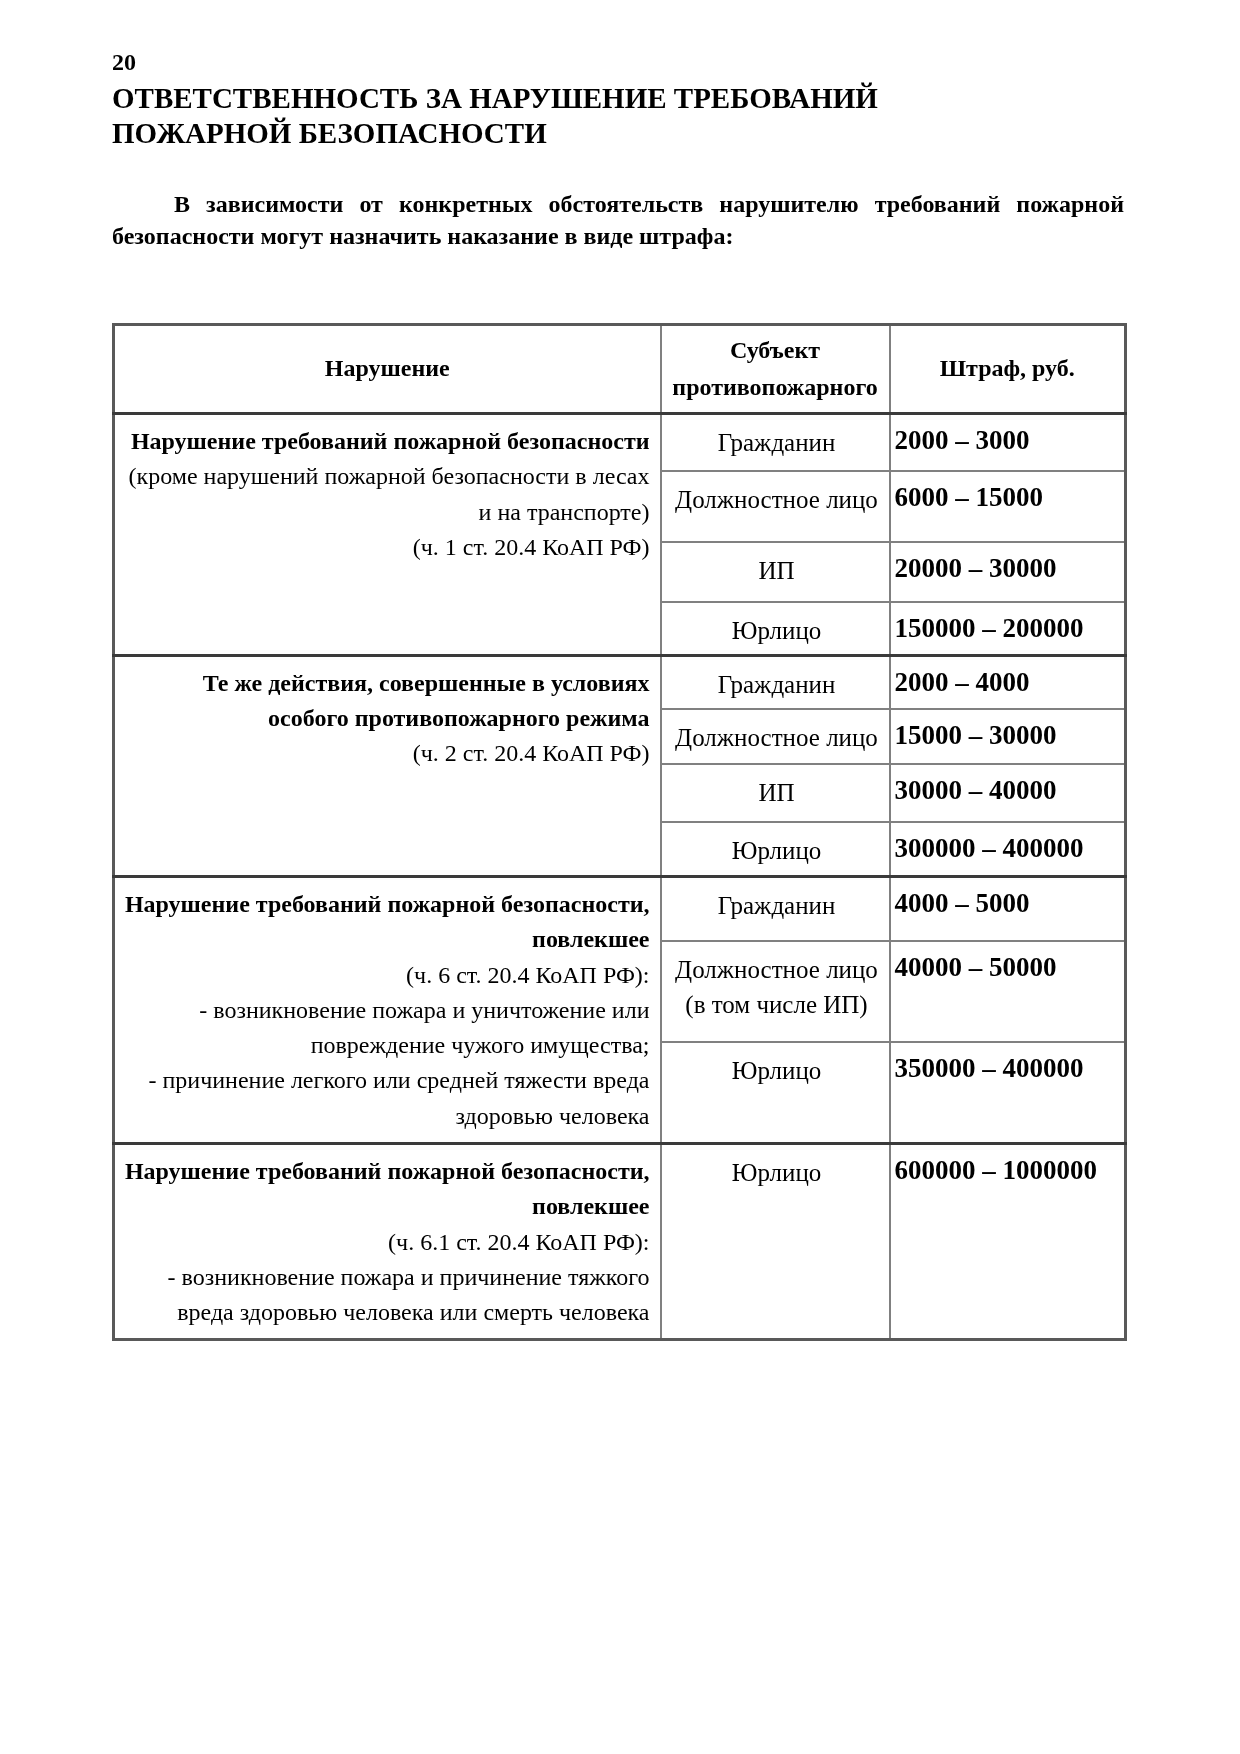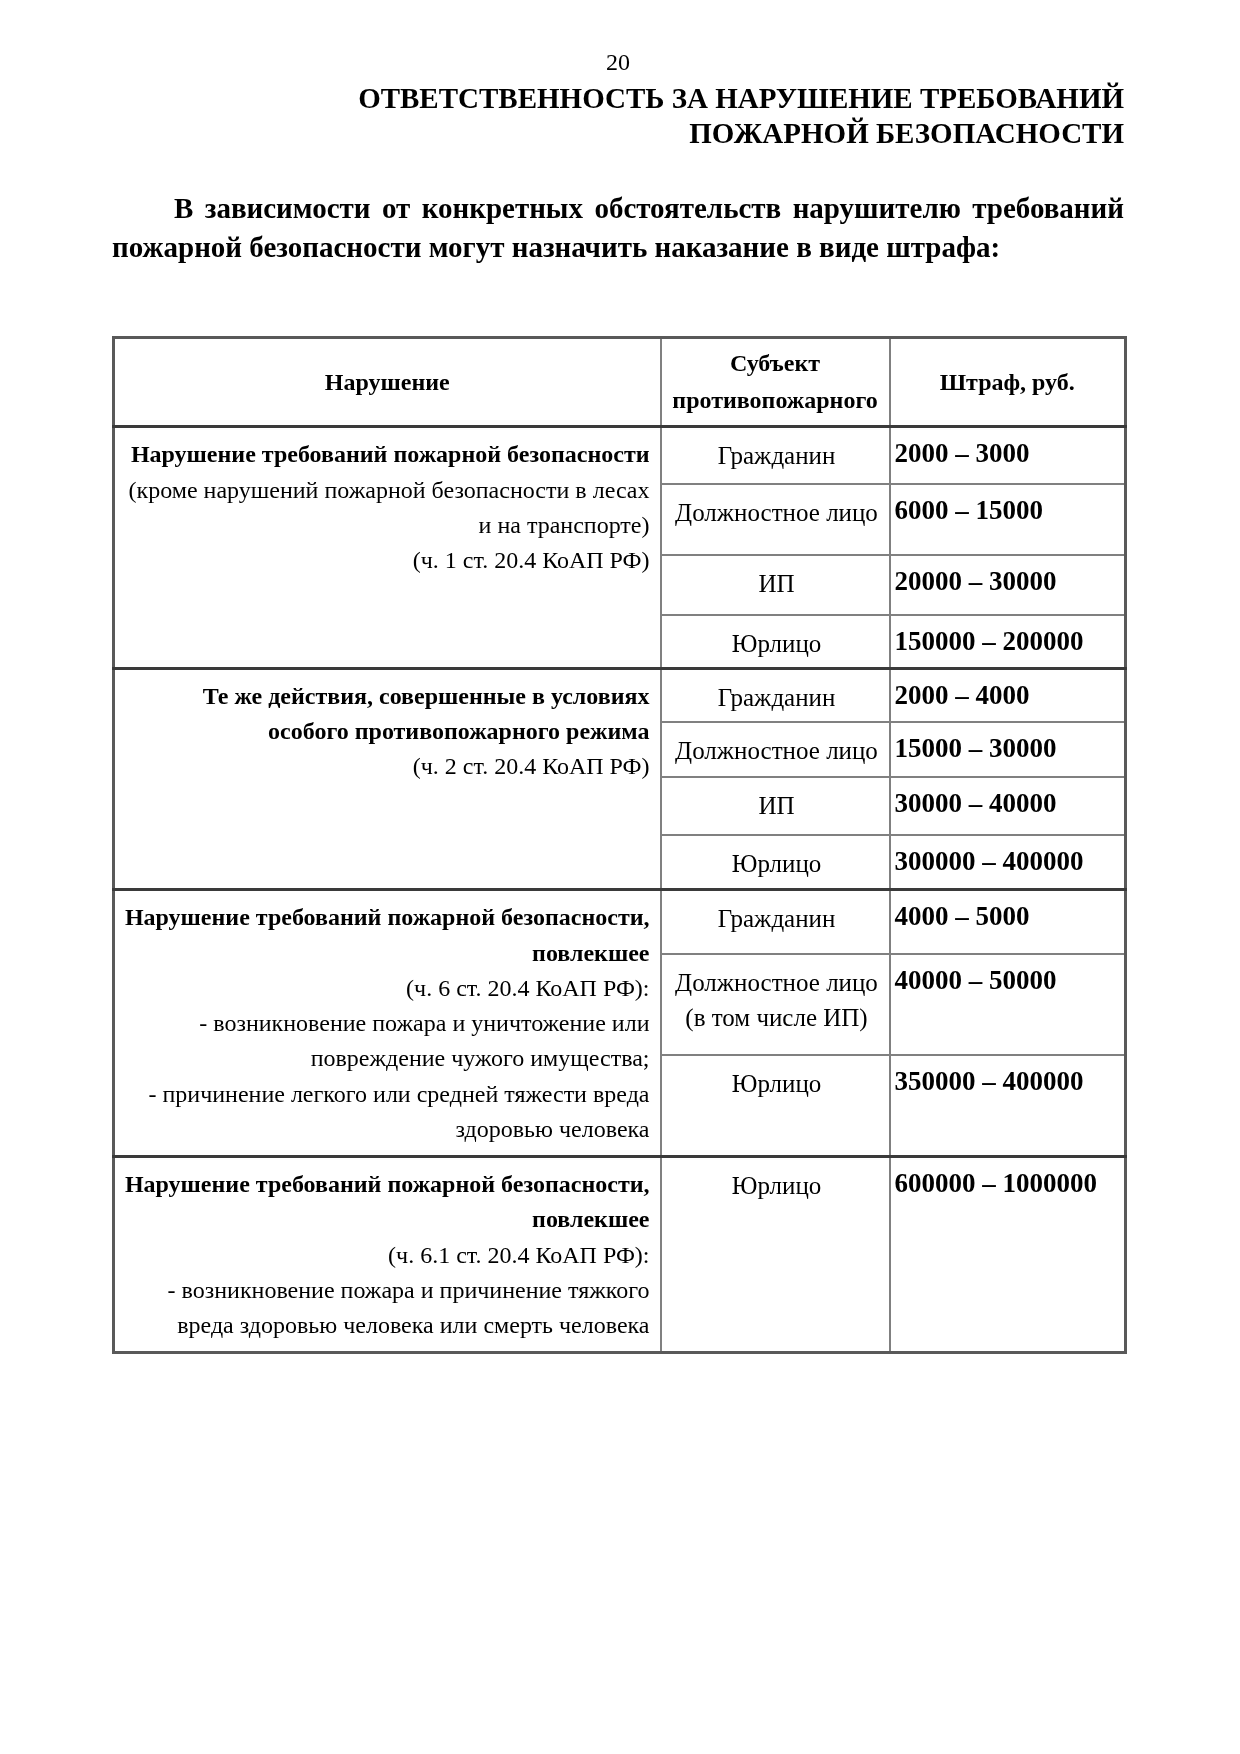--- a/index.html
+++ b/index.html
@@ -9,34 +9,34 @@
     margin: 0 auto;
     background: #ffffff;
     color: #000000;
     font-family: "Liberation Serif", "DejaVu Serif", serif;
     position: relative;
     overflow: hidden;
     box-sizing: border-box;
     padding: 48px 116px 0 112px;
   }
   .page-number {
-    text-align: center;
     font-size: 24px;
     line-height: 1.2;
     margin-bottom: 4px;
+    font-weight: bold;
   }
   .doc-title {
-    text-align: right;
+    text-align: left;
     font-weight: bold;
     font-size: 29px;
     line-height: 1.2;
     margin-bottom: 30px;
   }
   .intro {
-    font-size: 29px;
+    font-size: 24px;
     font-weight: bold;
     text-align: justify;
     text-indent: 62px;
     line-height: 1.32;
     margin-bottom: 70px;
     margin-top: 39px;
   }
   table.fines {
     border-collapse: collapse;
     table-layout: fixed;

